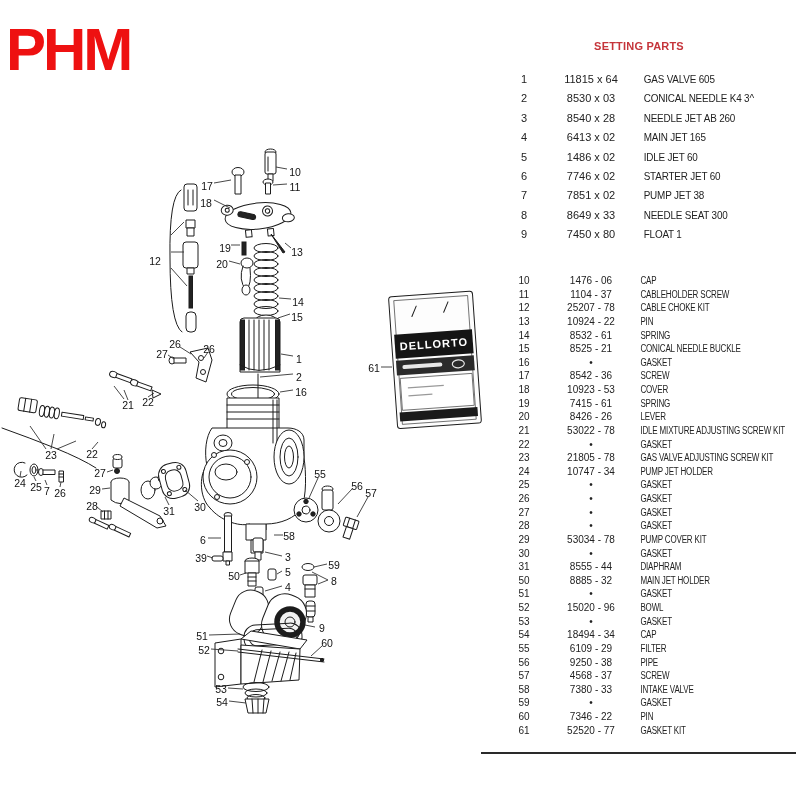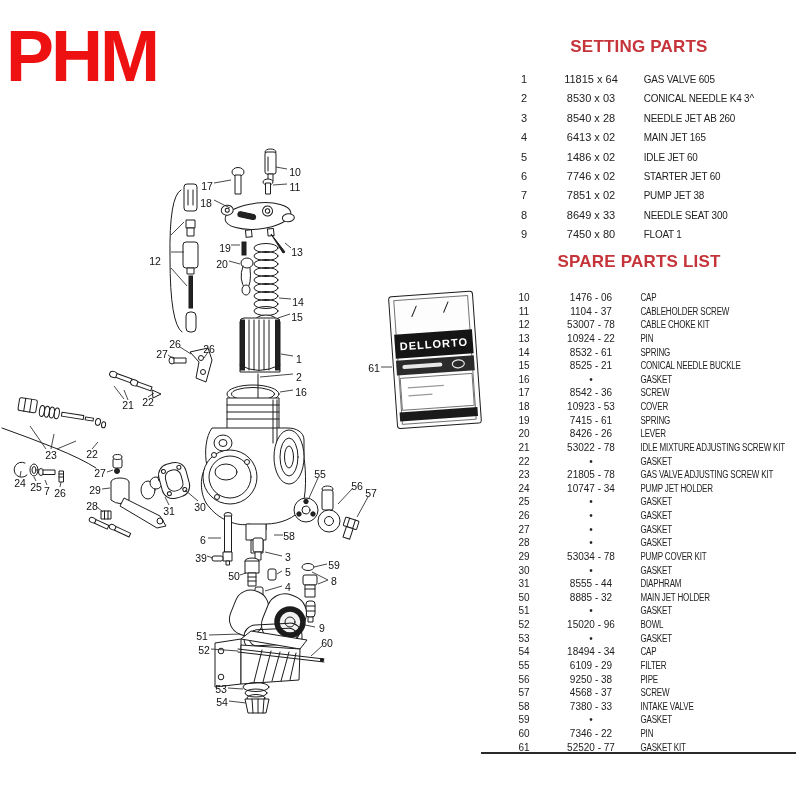--- a/index.html
+++ b/index.html
@@ -1,23 +1,23 @@
 <!DOCTYPE html>
 <html><head>
 <meta charset="utf-8">
 <style>
   html,body{margin:0;padding:0;}
   body{width:800px;height:800px;background:#ffffff;position:relative;overflow:hidden;
        font-family:"Liberation Sans",sans-serif;color:#222;}
-  .logo{position:absolute;left:6px;top:20px;font-size:72px;font-weight:bold;
+  .logo{position:absolute;left:6px;top:20px;font-size:60px;font-weight:bold;
         color:#ee1111;letter-spacing:-3px;line-height:1;}
   .parts-block{position:absolute;left:480px;width:318px;}
   .setting-block{top:38px;}
   .spare-block{top:253px;}
-  .block-title{text-align:center;color:#c5343a;font-weight:bold;font-size:17px;
+  .block-title{text-align:center;color:#c5343a;font-weight:bold;font-size:11px;
                line-height:17px;letter-spacing:.2px;white-space:nowrap;}
   .setting-block .rows{margin-top:15px;font-size:11px;}
   .setting-block .prow{line-height:19.4px;}
   .spare-block .rows{margin-top:21px;font-size:10px;}
   .spare-block .prow{line-height:13.62px;}
   .prow{display:grid;grid-template-columns:88px 46px 1fr;}
   .c-num{text-align:center;}
   .c-code{display:flex;justify-content:center;white-space:nowrap;}
   .c-desc{padding-left:33px;white-space:nowrap;transform:scaleX(.9);
           transform-origin:left center;letter-spacing:-.2px;}
@@ -487,35 +487,34 @@
       </div>
       <div class="prow">
         <div class="c-num">9</div>
         <div class="c-code">7450 x 80</div>
         <div class="c-desc">FLOAT 1</div>
       </div>
     </div>
 </div>
 
 <div class="parts-block spare-block">
-  <div class="block-title">SPARE PARTS LIST</div>
   <div class="rows" id="spare-rows">
       <div class="prow">
         <div class="c-num">10</div>
         <div class="c-code">1476 - 06</div>
         <div class="c-desc">CAP</div>
       </div>
       <div class="prow">
         <div class="c-num">11</div>
         <div class="c-code">1104 - 37</div>
         <div class="c-desc">CABLEHOLDER SCREW</div>
       </div>
       <div class="prow">
         <div class="c-num">12</div>
-        <div class="c-code">53007 - 78</div>
+        <div class="c-code">25207 - 78</div>
         <div class="c-desc">CABLE CHOKE KIT</div>
       </div>
       <div class="prow">
         <div class="c-num">13</div>
         <div class="c-code">10924 - 22</div>
         <div class="c-desc">PIN</div>
       </div>
       <div class="prow">
         <div class="c-num">14</div>
         <div class="c-code">8532 - 61</div>

